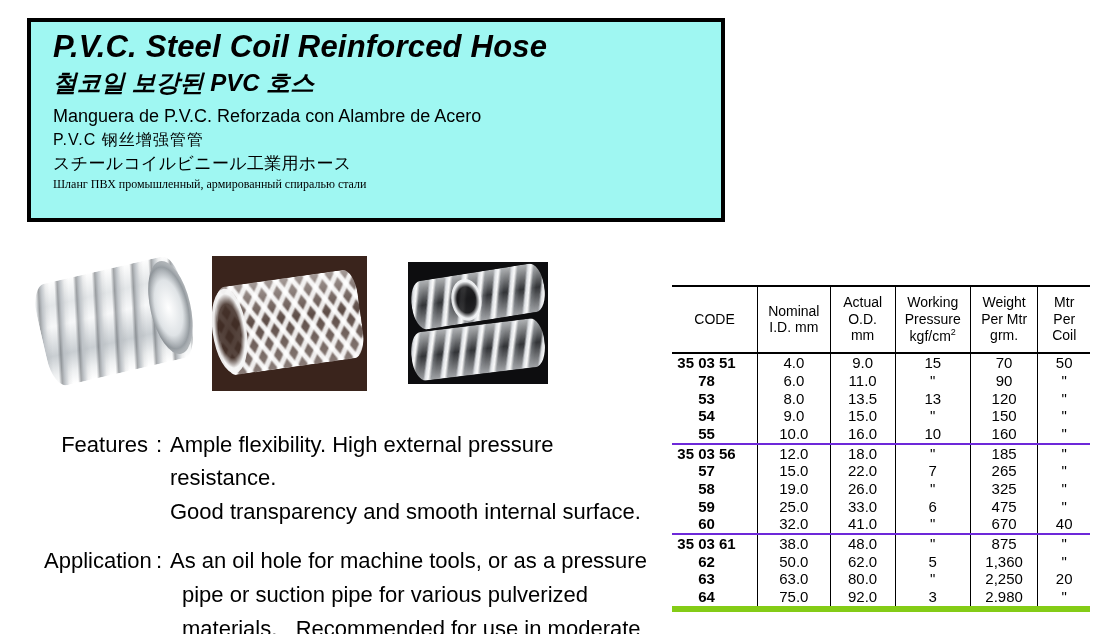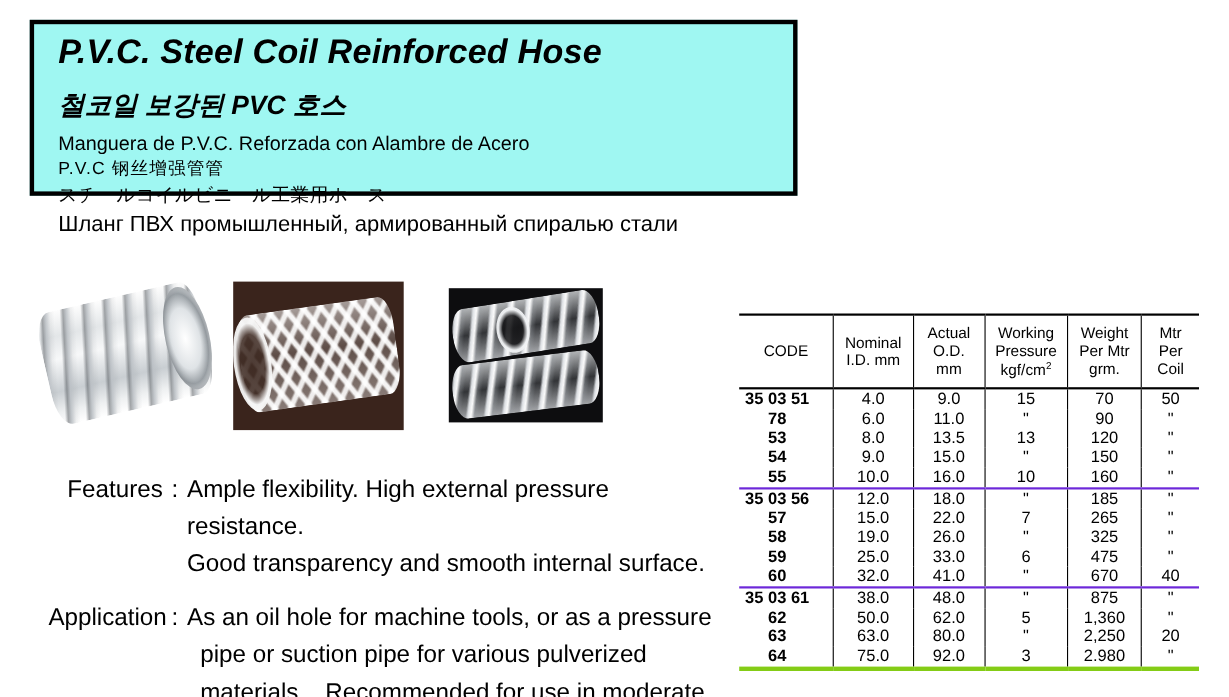--- a/index.html
+++ b/index.html
@@ -15,50 +15,50 @@
     font-family: "Liberation Sans", sans-serif;
     color: #000000;
   }
 
   
   .banner {
     position: absolute;
     left: 27px;
     top: 18px;
     width: 698px;
-    height: 160px;
+    height: 204px;
     background: #9ff7f2;
     border: 4px solid #000000;
     box-sizing: border-box;
     padding: 6px 0 0 22px;
   }
   .banner-title {
     font-size: 31px;
     font-weight: bold;
     font-style: italic;
     letter-spacing: 0.2px;
     line-height: 1.22;
     white-space: nowrap;
   }
   .banner-korean {
     font-size: 24px;
     font-weight: bold;
     font-style: italic;
     line-height: 1.28;
-    margin-top: 16px;
+    margin-top: 2px;
     white-space: nowrap;
   }
   .banner-line {
     font-size: 18px;
     line-height: 1.42;
     white-space: nowrap;
   }
   .banner-line.ja { font-size: 17px; letter-spacing: 0.3px; }
   .banner-line.zh { font-size: 16px; letter-spacing: 1px; }
-  .banner-line.ru { font-size: 20px; }
+  .banner-line.ru { font-size: 12px; font-family: Liberation Serif, serif; }
   .banner-line.es { margin-top: 5px; }
 
   
   .photos {
     position: absolute;
     left: 22px;
     top: 248px;
     width: 520px;
     height: 150px;
   }
@@ -242,21 +242,21 @@
     border-left: 1.5px solid #000;
   }
   table.spec tbody td {
     height: 17px;
     font-size: 15px;
   }
   table.spec tbody tr.group-start td {
     border-top: 2px solid #6d28d9;
   }
   table.spec tbody tr.last-row td {
-    border-bottom: 4px solid #84cc16;
+    border-bottom: 6px solid #84cc16;
   }
   .code-cell {
     font-weight: bold;
     text-align: right;
     padding-right: 16px !important;
     white-space: nowrap;
   }
   .ditto {
     font-size: 13px;
     letter-spacing: 0;

